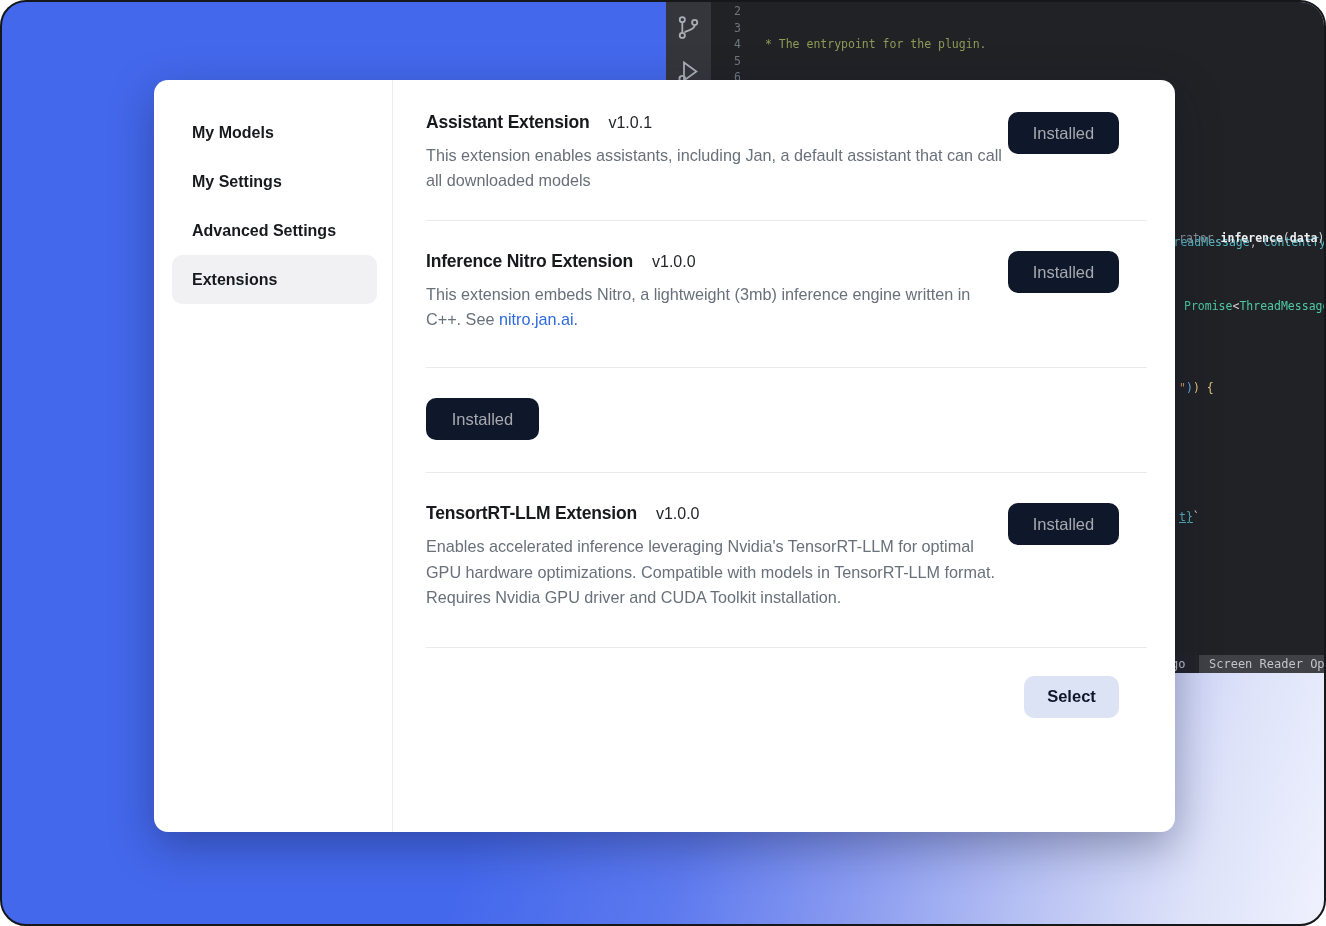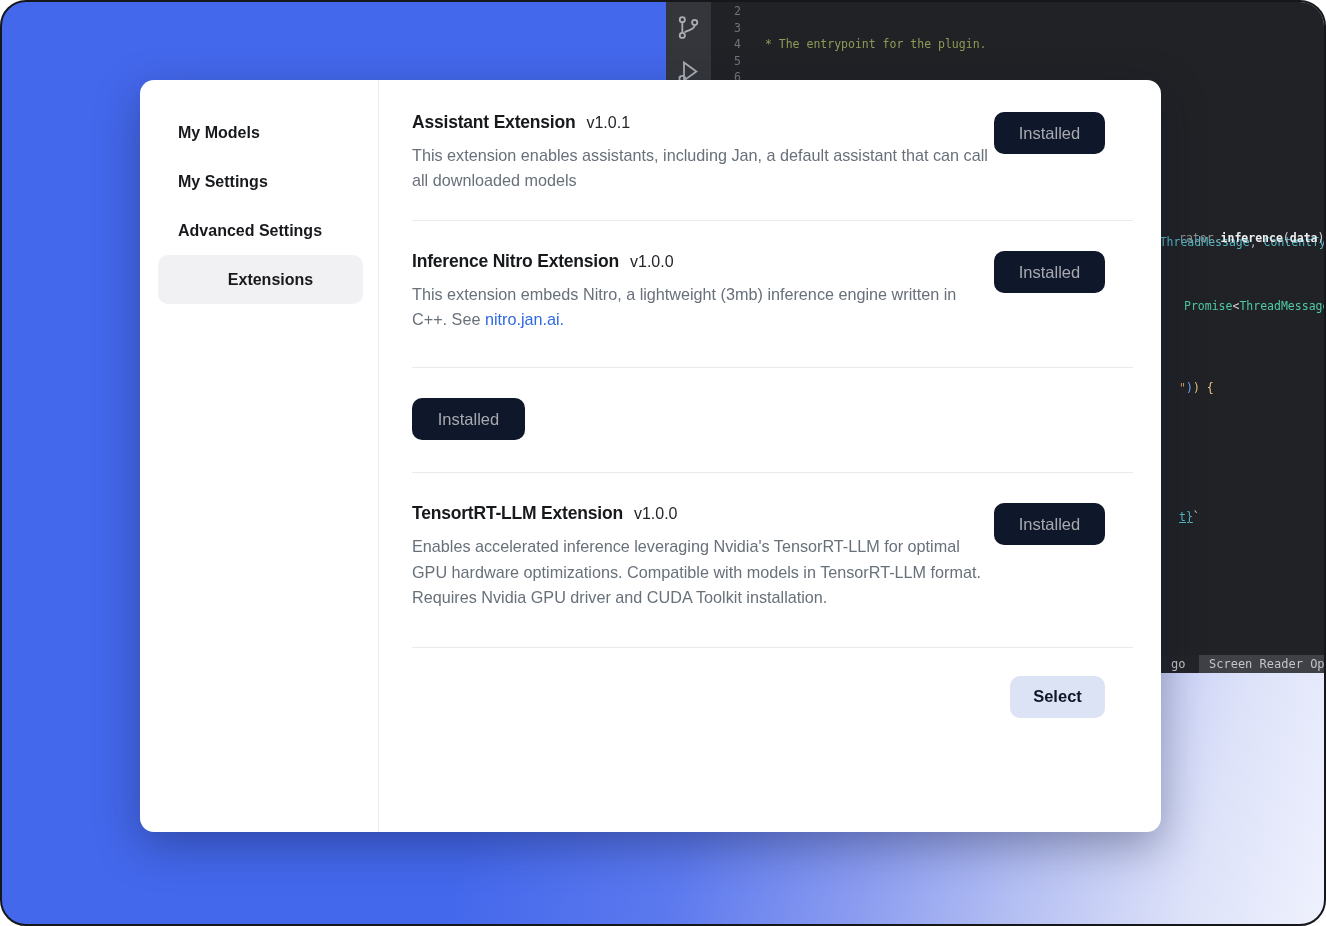--- a/index.html
+++ b/index.html
@@ -49,40 +49,40 @@
     background:#232428; color:#c2c4c8; font-size:12px; line-height:18px;
   }
   .status-left { position:absolute; left:505px; top:0; }
   .status-segment {
     position:absolute; left:533px; top:0; height:18px; padding:0 10px;
     background:#3f4146; white-space:nowrap;
   }
 
   
   .card {
-    position:absolute; left:138px; top:78px; width:1021px; height:752px;
+    position:absolute; left:152px; top:78px; width:1021px; height:752px;
     background:#ffffff; border-radius:14px;
     box-shadow:0 14px 44px rgba(15,20,50,.35);
   }
   .card-sidebar { position:absolute; left:0; top:0; width:238px; height:100%; padding-top:28px; }
   .side-divider { position:absolute; left:238px; top:0; width:1px; height:100%; background:#ececee; }
   .side-item {
     position:relative; height:49px; display:flex; align-items:center;
     font-size:16px; font-weight:700; color:#17191c; padding-left:38px; cursor:pointer;
   }
   .side-item.selected {
     margin-left:18px; width:205px; padding-left:20px;
-    background:#f1f1f3; border-radius:10px;justify-content:center;
+    background:#f1f1f3; border-radius:10px;
   }
 
   .card-content { position:absolute; left:272px; top:0; width:721px; height:100%; }
   .ext-row { display:flex; justify-content:space-between; align-items:flex-start; }
   .ext-row + .ext-row { border-top:1px solid #eaeaec; }
   .ext-left { width:592px; }
-  .ext-title-row { display:flex; align-items:baseline; gap:11px; }
+  .ext-title-row { display:flex; align-items:baseline; gap:19px; }
   .ext-name { font-size:17.5px; font-weight:700; color:#17191c; letter-spacing:-0.2px; }
   .ext-version { font-size:16px; font-weight:400; color:#24262b; }
   .ext-desc { margin-top:10px; font-size:16.2px; line-height:1.55; color:#68707a; }
   .ext-link { color:#2f6ae0; text-decoration:none; cursor:pointer; }
 
   .btn {
     border:none; border-radius:10px; height:42px; cursor:pointer;
     font-family:"Liberation Sans", sans-serif;
   }
   .btn-installed { width:113px; background:#0f172a; color:#a7a9af; font-size:16.5px; font-weight:500; }

